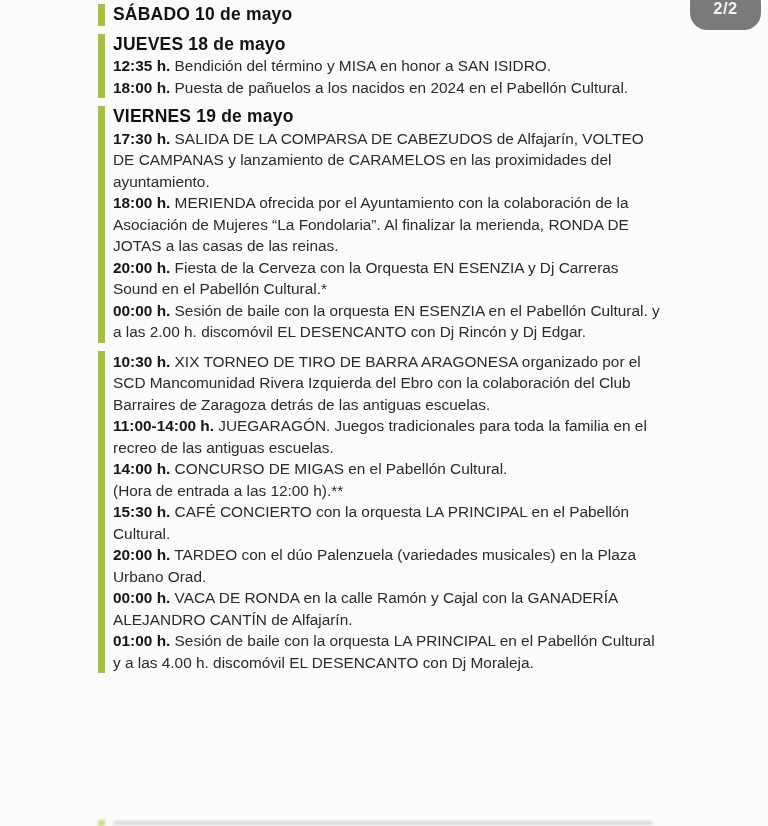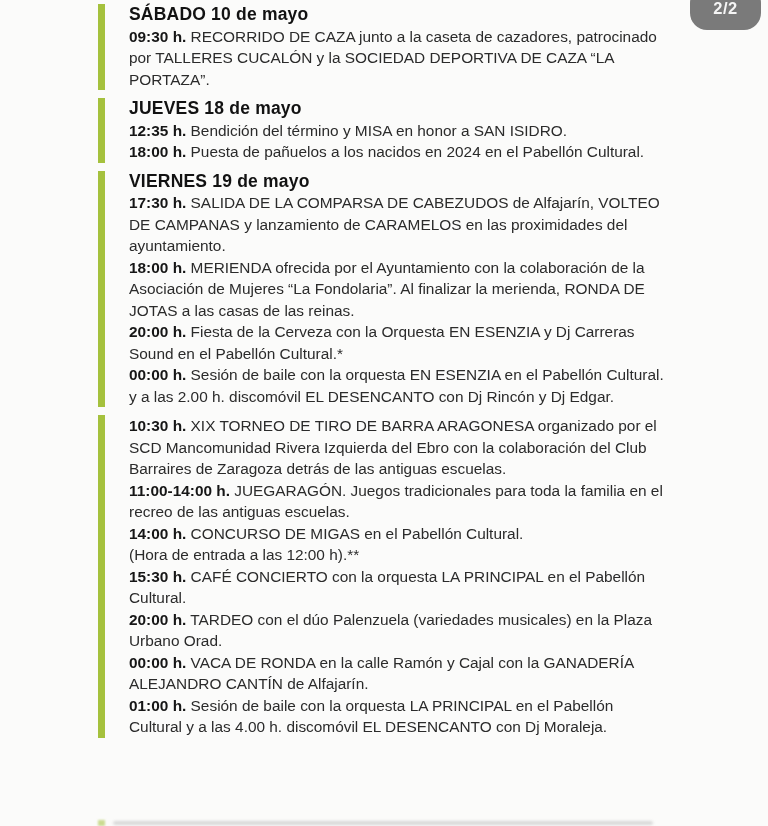--- a/index.html
+++ b/index.html
@@ -8,21 +8,21 @@
     background:#fbfbfa;
     font-family:"Liberation Sans", sans-serif;
     color:#262626;
     position:relative;
     overflow:hidden;
   }
   .page { position:absolute; inset:0; }
   .content { position:absolute; left:98px; top:4px; width:566px; }
   .section {
     border-left:7px solid #a5c13d;
-    padding-left:24px;
+    padding-left:8px;
     margin-bottom:8px;
   }
   .section-title {
     font-size:17.5px;
     font-weight:bold;
     color:#121212;
     line-height:21.5px;
     letter-spacing:0.2px;
   }
   .event {
@@ -75,21 +75,20 @@
 <div class="page">
 
   <div class="page-badge">
     <span>2/2</span>
   </div>
 
   <div class="content">
 
     <div class="section">
       <div class="section-title">SÁBADO 10 de mayo</div>
-      <p class="event"><b>09:30 h.</b> <span>RECORRIDO DE CAZA junto a la caseta de cazadores, patrocinado por TALLERES CUCALÓN y la SOCIEDAD DEPORTIVA DE CAZA “LA PORTAZA”.</span></p>
     </div>
 
     <div class="section">
       <div class="section-title">JUEVES 18 de mayo</div>
       <p class="event"><b>12:35 h.</b> <span>Bendición del término y MISA en honor a SAN ISIDRO.</span></p>
       <p class="event"><b>18:00 h.</b> <span>Puesta de pañuelos a los nacidos en 2024 en el Pabellón Cultural.</span></p>
     </div>
 
     <div class="section">
       <div class="section-title">VIERNES 19 de mayo</div>

